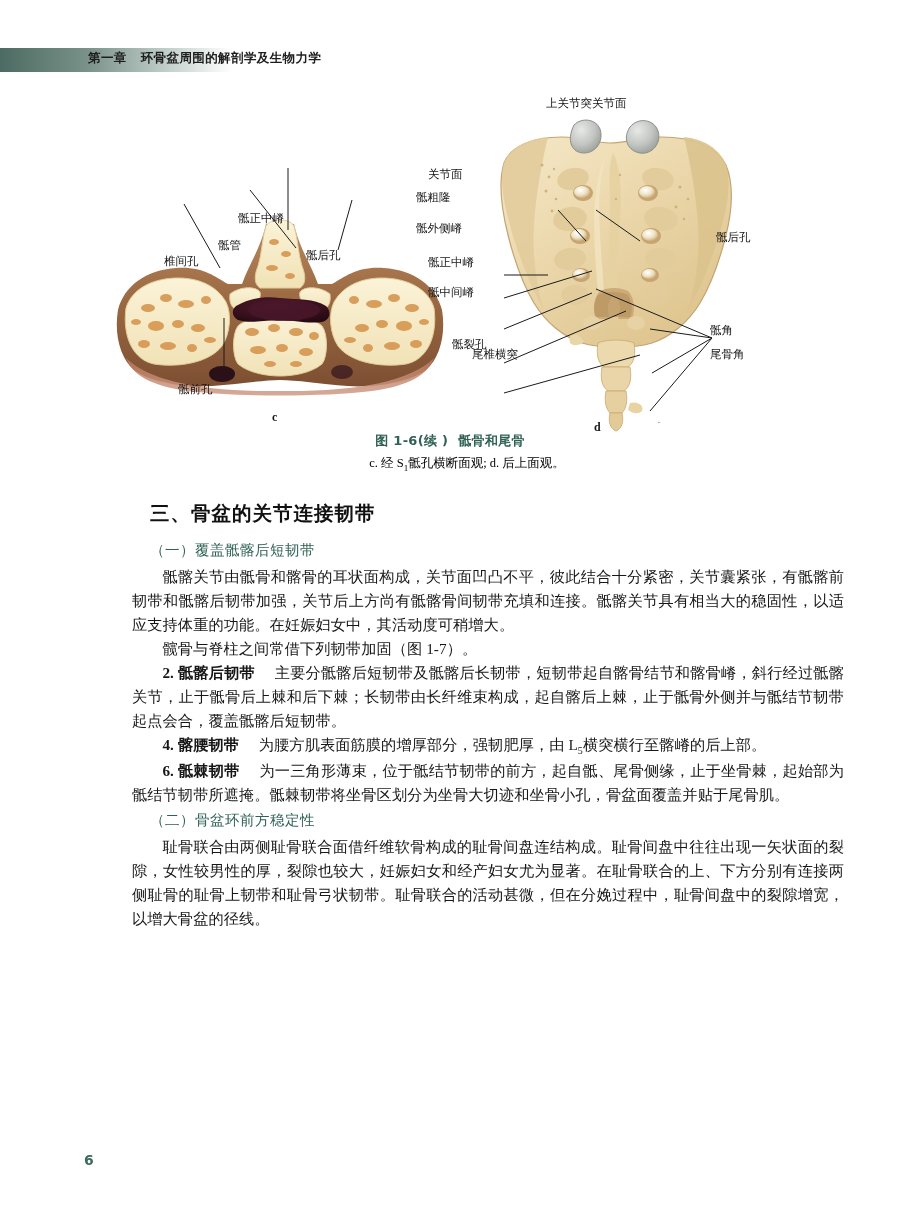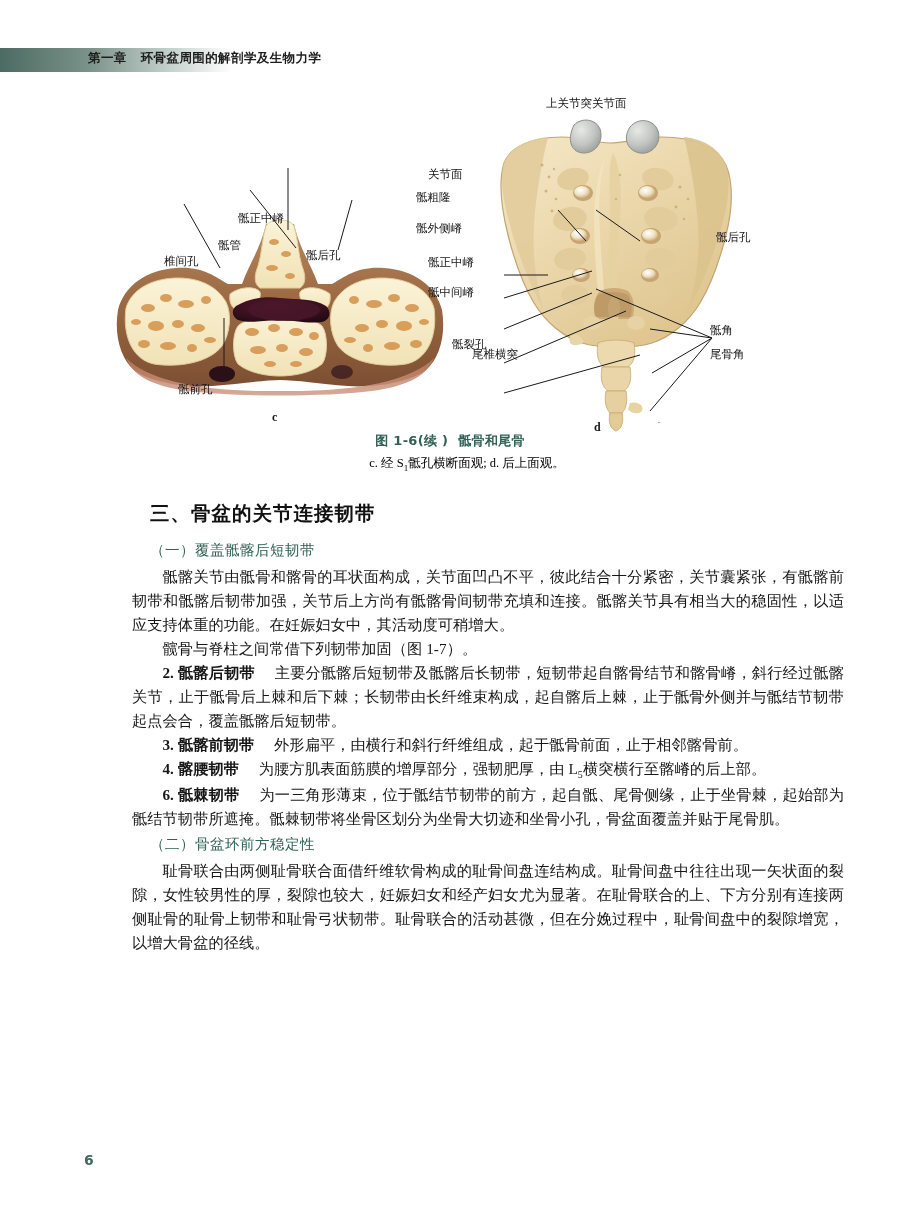--- a/index.html
+++ b/index.html
@@ -395,24 +395,20 @@
 
     <p class="para">骶髂关节由骶骨和髂骨的耳状面构成，关节面凹凸不平，彼此结合十分紧密，关节囊紧张，有骶髂前韧带和骶髂后韧带加强，关节后上方尚有骶髂骨间韧带充填和连接。骶髂关节具有相当大的稳固性，以适应支持体重的功能。在妊娠妇女中，其活动度可稍增大。</p>
     <p class="para">髋骨与脊柱之间常借下列韧带加固（图 1-7）。</p>
 
 
     <p class="para">
       <span class="num">2.</span>
       <span class="term">骶髂后韧带</span><span class="tsp"></span><span>主要分骶髂后短韧带及骶髂后长韧带，短韧带起自髂骨结节和髂骨嵴，斜行经过骶髂关节，止于骶骨后上棘和后下棘；长韧带由长纤维束构成，起自髂后上棘，止于骶骨外侧并与骶结节韧带起点会合，覆盖骶髂后短韧带。</span>
     </p>
 
-    <p class="para">
-      <span class="num">3.</span>
-      <span class="term">骶髂前韧带</span><span class="tsp"></span><span>外形扁平，由横行和斜行纤维组成，起于骶骨前面，止于相邻髂骨前。</span>
-    </p>
 
     <p class="para">
       <span class="num">4.</span>
       <span class="term">髂腰韧带</span><span class="tsp"></span><span>为腰方肌表面筋膜的增厚部分，强韧肥厚，由 L</span><sub>5</sub><span>横突横行至髂嵴的后上部。</span>
     </p>
 
 
     <p class="para">
       <span class="num">6.</span>
       <span class="term">骶棘韧带</span><span class="tsp"></span><span>为一三角形薄束，位于骶结节韧带的前方，起自骶、尾骨侧缘，止于坐骨棘，起始部为骶结节韧带所遮掩。骶棘韧带将坐骨区划分为坐骨大切迹和坐骨小孔，骨盆面覆盖并贴于尾骨肌。</span>

